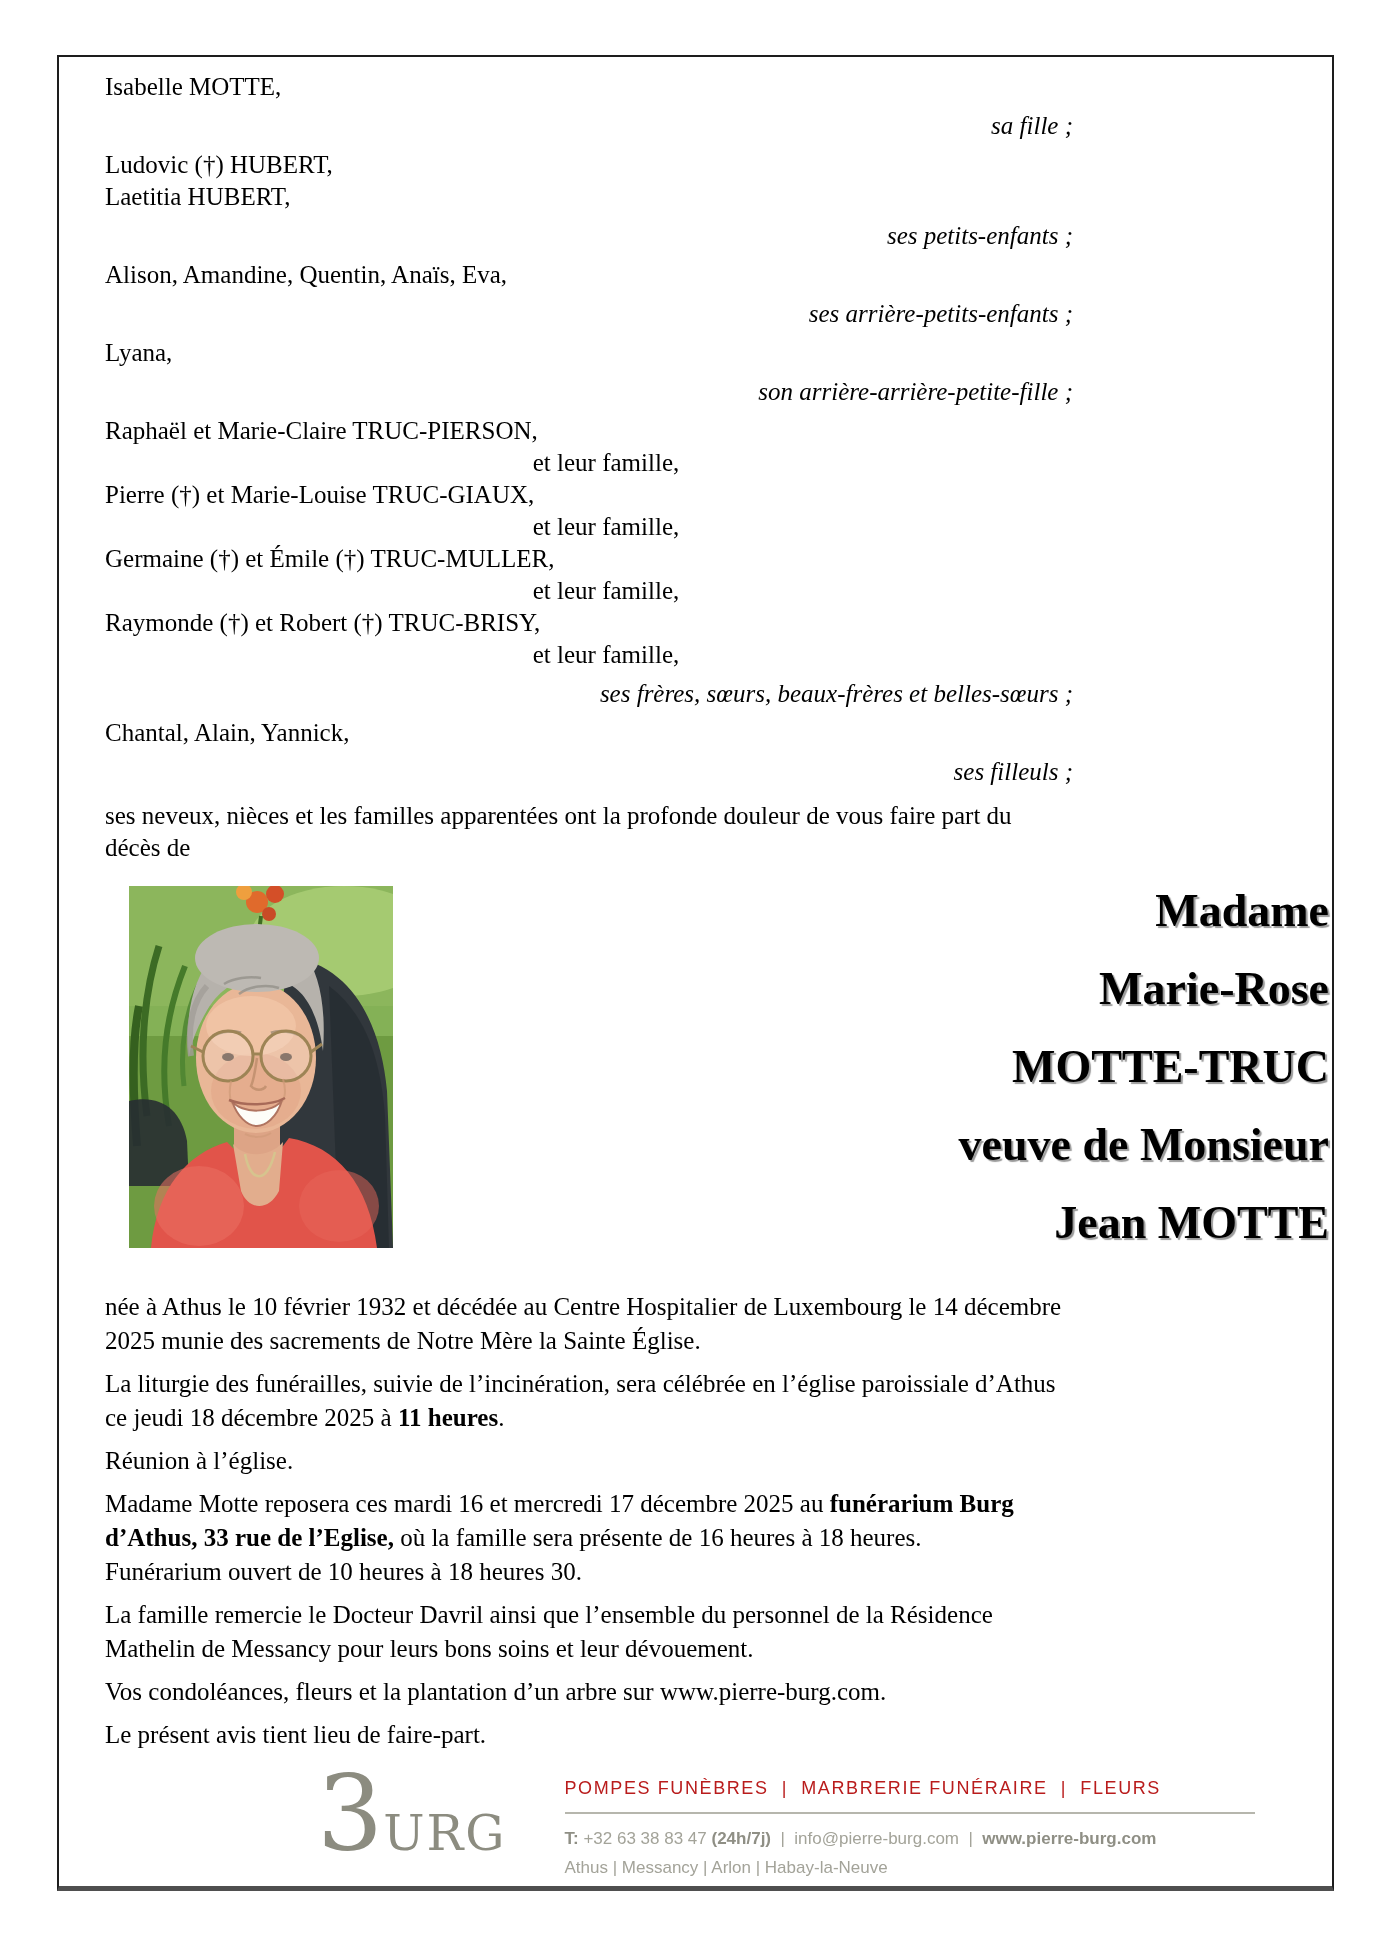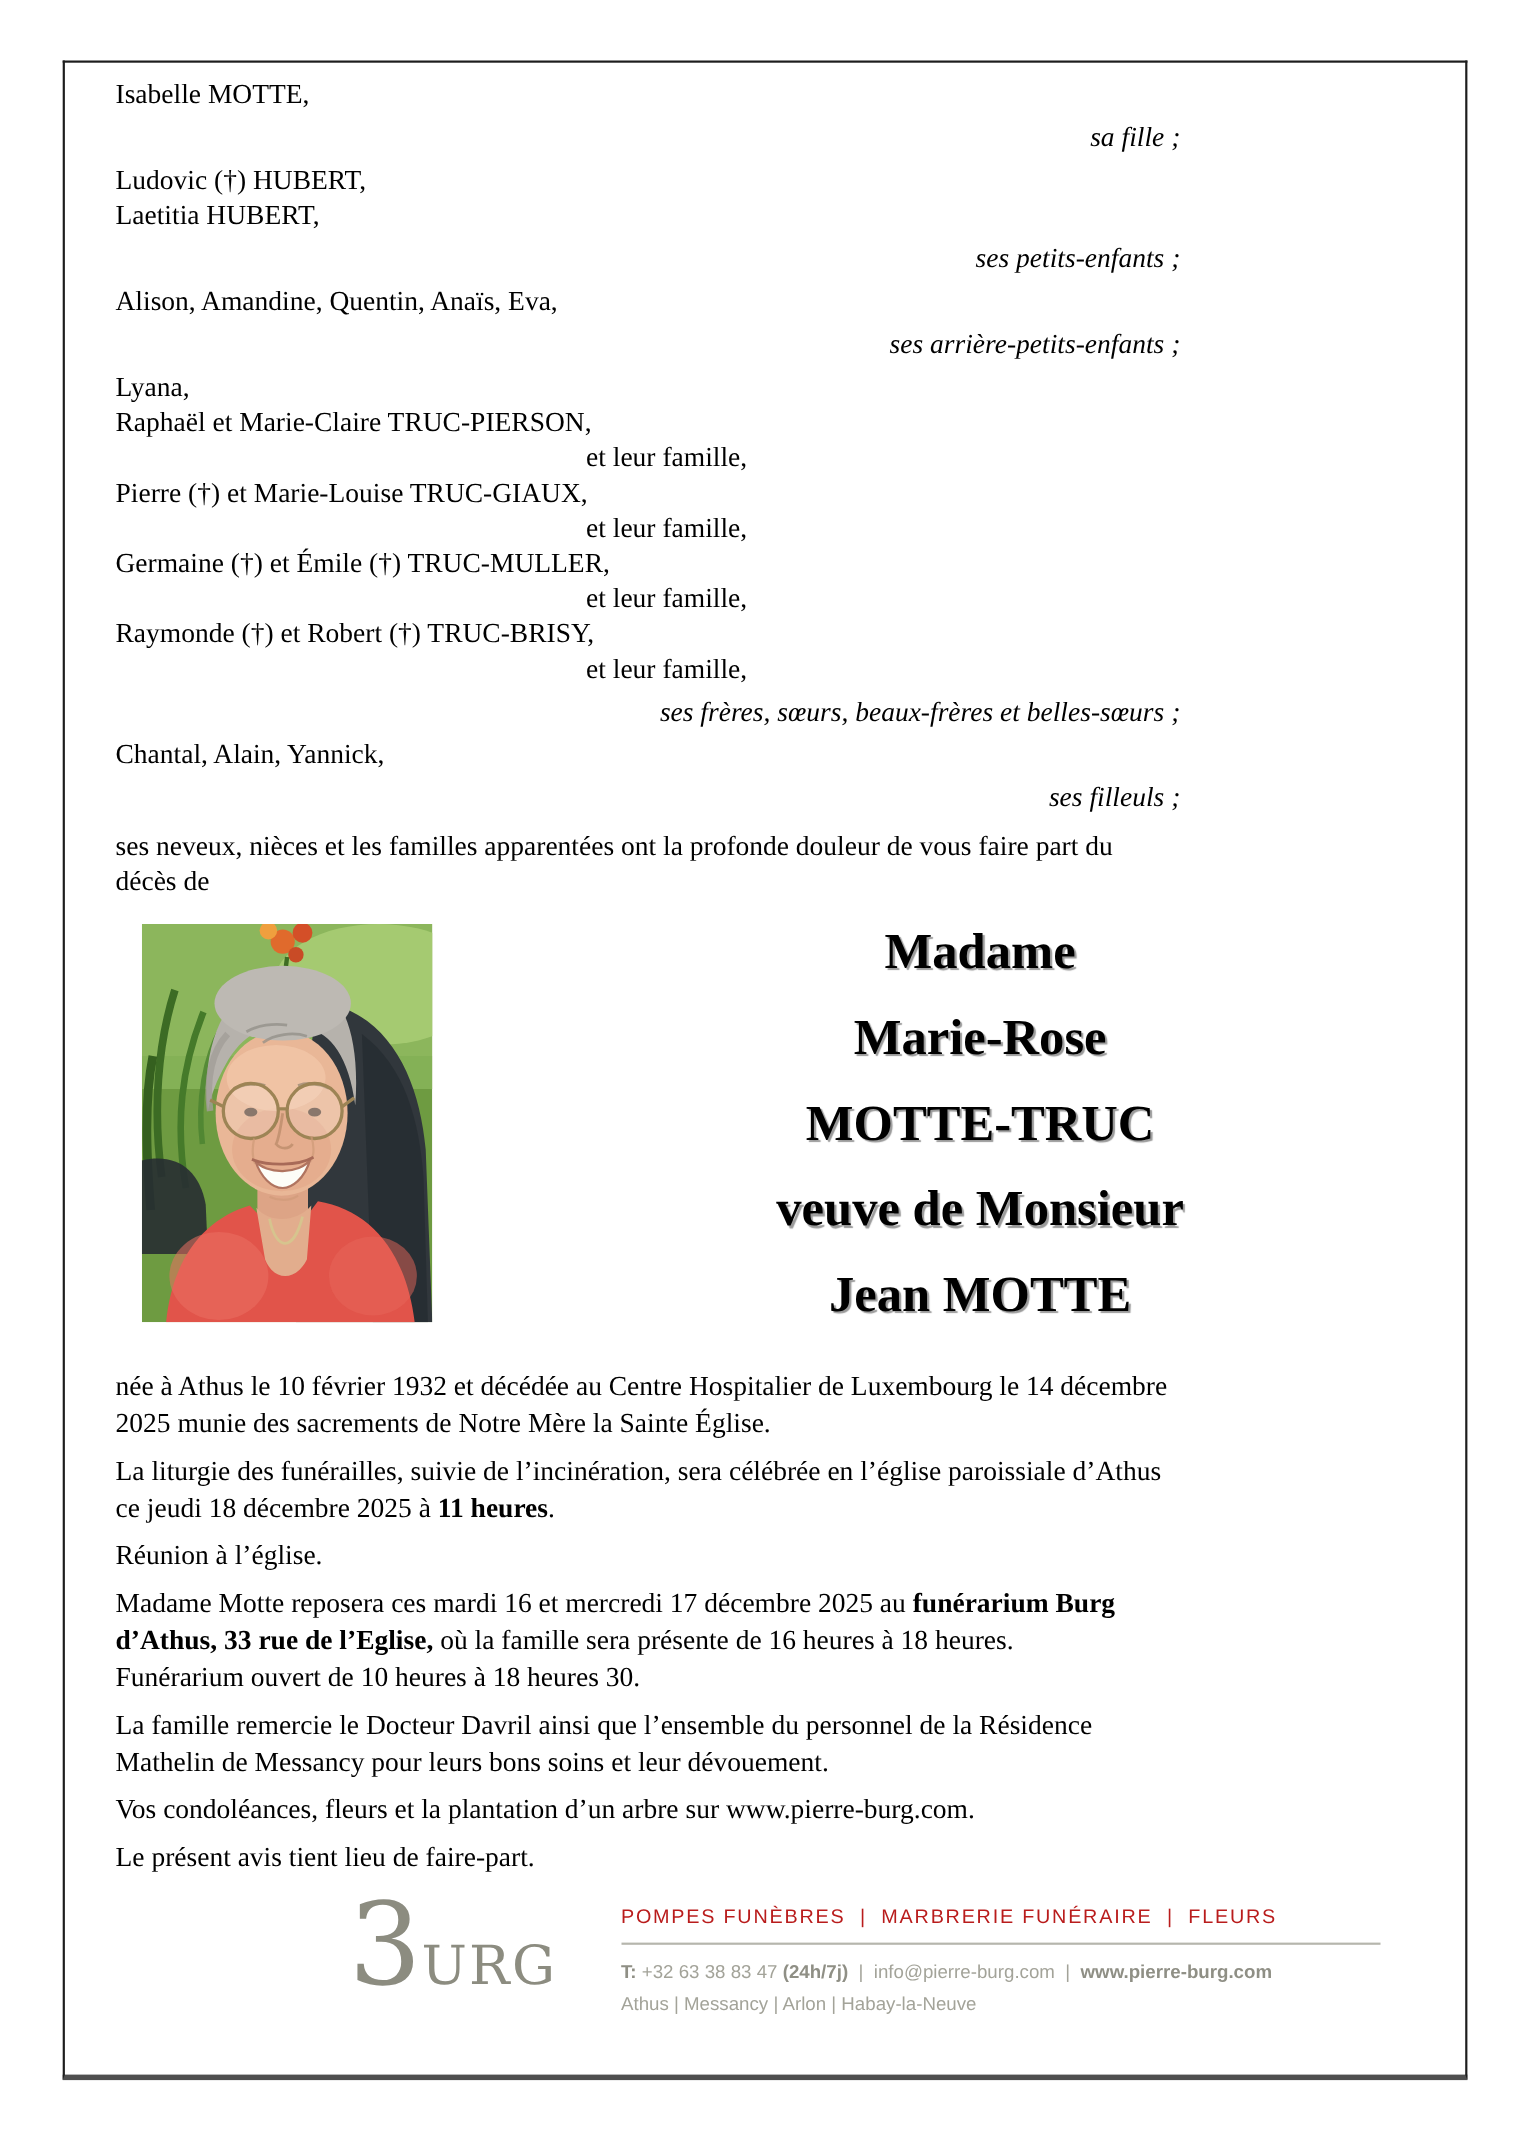--- a/index.html
+++ b/index.html
@@ -18,21 +18,21 @@
   .content { padding:14px 0 0 46px; }
   .col { width:968px; font-size:25px; line-height:32px;font-family:Liberation Serif, serif; }
   .gline { min-height:32px; }
   .gline.indent { padding-left:34px;text-align:center; }
   .gline.role { text-align:right; font-style:italic; margin:7px 0; }
   .intro { margin-top:12px; white-space:pre-line; }
 
   .photo-row { display:flex; align-items:center; margin:8px 0 0 24px; width:1200px; }
   .photo { width:264px; height:362px; flex:0 0 auto; display:block; }
   .name-block {
-    flex:1; text-align:center; padding-left:60px;
+    flex:1; text-align:right; padding-left:60px;
     font-weight:bold; font-size:46px; line-height:78px;
     text-shadow:2px 2px 1px #9a9a9a;
   }
 
   .paras { margin-top:28px; }
   .para { white-space:pre-line; margin:0 0 9px 0; font-size:25px; line-height:34px; }
   .para b { font-weight:bold; }
 
   .footer { display:flex; align-items:flex-start; margin:18px 0 0 212px; gap:58px; }
   .logo { display:flex; align-items:baseline; color:#8c8c80; font-family:"DejaVu Serif", serif; }
@@ -54,20 +54,21 @@
     <div class="col">
       <div id="genealogy">
           <div class="gline name">Isabelle MOTTE,</div>
           <div class="gline role">sa fille ;</div>
           <div class="gline name">Ludovic (†) HUBERT,</div>
           <div class="gline name">Laetitia HUBERT,</div>
           <div class="gline role">ses petits-enfants ;</div>
           <div class="gline name">Alison, Amandine, Quentin, Anaïs, Eva,</div>
           <div class="gline role">ses arrière-petits-enfants ;</div>
           <div class="gline name">Lyana,</div>
+          <div class="gline role">son arrière-arrière-petite-fille ;</div>
           <div class="gline name">Raphaël et Marie-Claire TRUC-PIERSON,</div>
           <div class="gline indent">et leur famille,</div>
           <div class="gline name">Pierre (†) et Marie-Louise TRUC-GIAUX,</div>
           <div class="gline indent">et leur famille,</div>
           <div class="gline name">Germaine (†) et Émile (†) TRUC-MULLER,</div>
           <div class="gline indent">et leur famille,</div>
           <div class="gline name">Raymonde (†) et Robert (†) TRUC-BRISY,</div>
           <div class="gline indent">et leur famille,</div>
           <div class="gline role">ses frères, sœurs, beaux-frères et belles-sœurs ;</div>
           <div class="gline name">Chantal, Alain, Yannick,</div>

